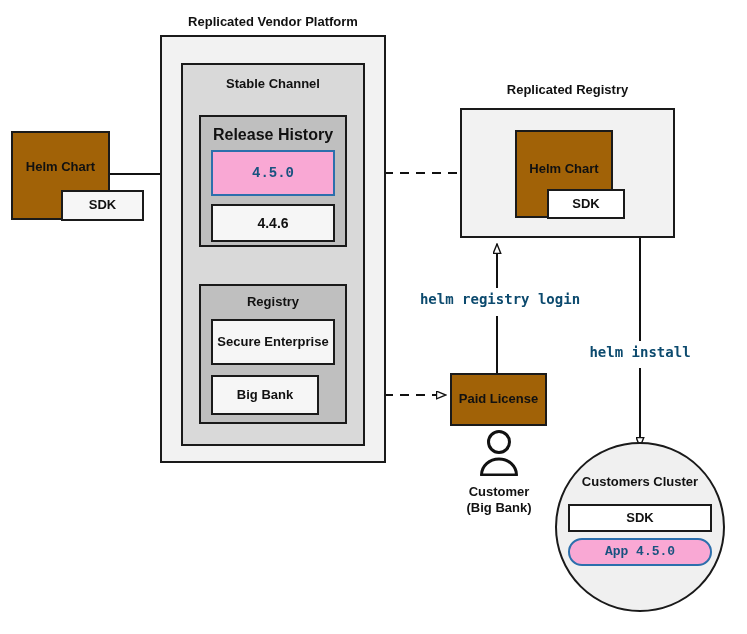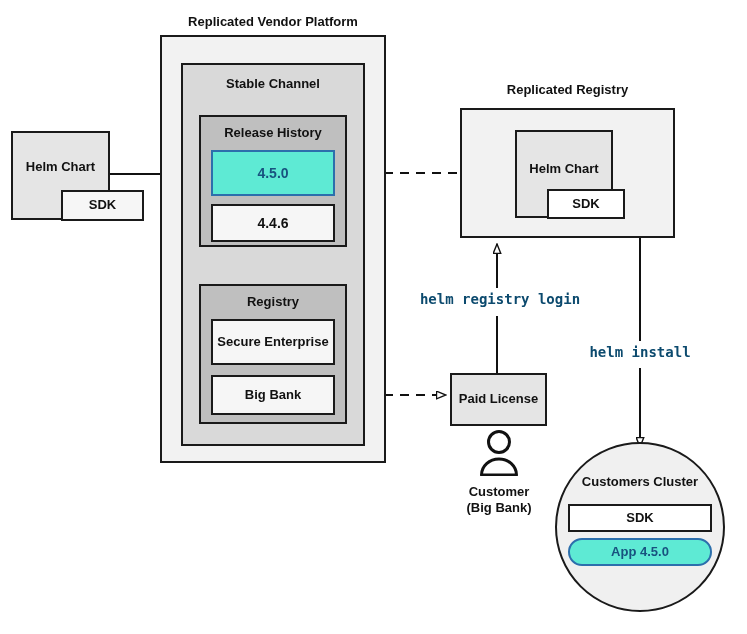--- a/index.html
+++ b/index.html
@@ -43,43 +43,43 @@
     right: 0;
     text-align: center;
     font-weight: bold;
     color: #111111;
   }
 
   
   .fill-platform   { background: #f2f2f2; }
   .fill-channel    { background: #d9d9d9; }
   .fill-release    { background: #bfbfbf; }
-  .fill-grey       { background: #e5e5e5; }
+  .fill-grey       { background: #a16207; }
   .fill-white      { background: #f6f6f6; }
   .fill-pure-white { background: #ffffff; }
-  .fill-blue       { background: #5eead4; border-color: #2c6fac; color: #18527f; }
+  .fill-blue       { background: #f9a8d4; border-color: #2c6fac; color: #18527f; font-family: Liberation Mono, monospace; }
 
   
   #platform-box    { left: 160px; top: 35px;  width: 226px; height: 428px; }
   #platform-title  { left: 160px; top: 14px;  width: 226px; font-size: 13px; }
 
   #channel-box     { left: 181px; top: 63px;  width: 184px; height: 383px; }
   #channel-title   { top: 12px;   font-size: 13px; }
 
   #release-box     { left: 199px; top: 115px; width: 148px; height: 132px; }
-  #release-title   { top: 9px;    font-size: 13px; text-align: center; }
+  #release-title   { top: 9px;    font-size: 16px; text-align: center; }
 
   #version-450     { left: 211px; top: 150px; width: 124px; height: 46px; font-size: 14px; }
   #version-446     { left: 211px; top: 204px; width: 124px; height: 38px; font-size: 14px; }
 
   #customers-box   { left: 199px; top: 284px; width: 148px; height: 140px; }
   #customers-title { top: 9px;    font-size: 13px; }
 
   #cust-secure     { left: 211px; top: 319px; width: 124px; height: 46px; font-size: 13px; }
-  #cust-bigbank    { left: 211px; top: 375px; width: 124px; height: 40px; font-size: 13px; }
+  #cust-bigbank    { left: 211px; top: 375px; width: 108px; height: 40px; font-size: 13px; }
 
   
   #helm-src-box    { left: 11px;  top: 131px; width: 99px;  height: 89px;  font-size: 13px;
                      align-items: center; justify-content: center; }
   #helm-src-label  { position: absolute; top: 27px; left: 0; right: 0; text-align: center; }
   #helm-src-sdk    { left: 61px;  top: 190px; width: 83px;  height: 31px;  font-size: 13px; }
 
   
   #registry-box    { left: 460px; top: 108px; width: 215px; height: 130px; }
   #registry-title  { left: 460px; top: 82px;  width: 215px; font-size: 13px; }

